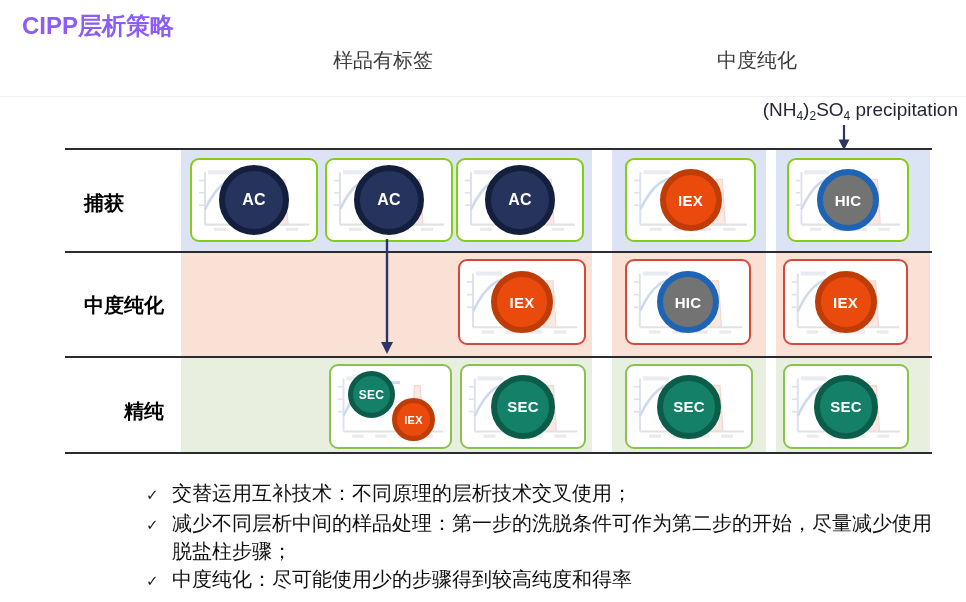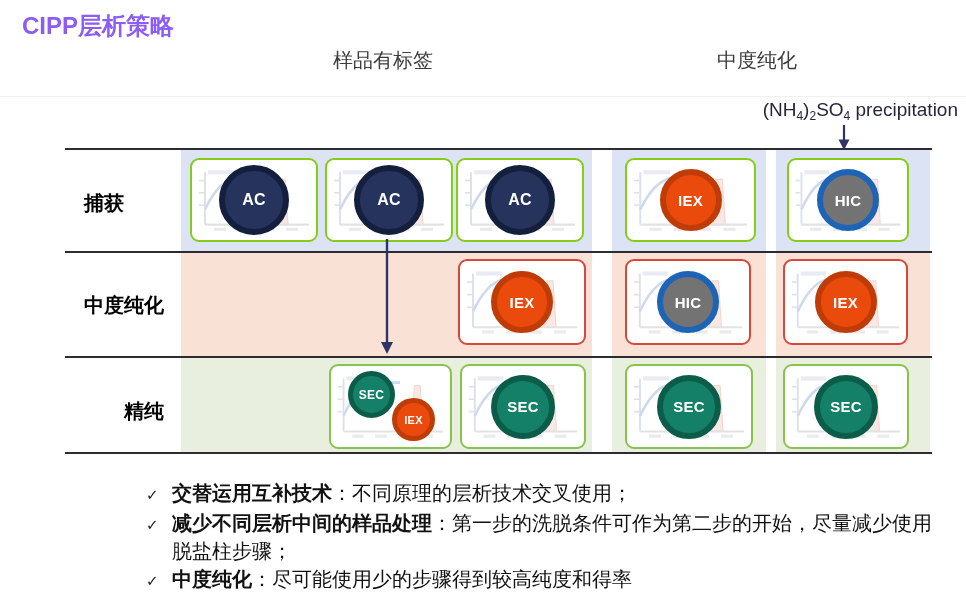--- a/index.html
+++ b/index.html
@@ -43,21 +43,21 @@
   .bg-sec {width:52px; height:52px; border:6px solid #0b5c49; background:#138067; font-size:15px;}
   .sm-sec {width:37px; height:37px; border-width:5px; font-size:12px; position:absolute; left:17px; top:5px; z-index:2;}
   .sm-iex {width:33px; height:33px; border-width:5px; font-size:11px; position:absolute; left:61px; top:32px; z-index:3;}
 
   .arrow-svg {position:absolute; z-index:4;}
 
   .notes {position:absolute; left:146px; top:479px; width:800px; font-size:20px; line-height:28px; color:#111111;}
   .note-item {display:flex;}
   .note-check {width:26px; flex:0 0 26px; font-size:15px; font-weight:bold; padding-top:2px; color:#1c1c1c;}
   .note-text {flex:1;}
-  .note-bold {font-weight:bold;}
+  .note-bold {font-weight:normal;}
 </style>
 </head>
 <body>
 
 <div class="slide">
 
   <div class="title">CIPP层析策略</div>
   <div class="faint-rule"></div>
 
   <div class="col-header hdr-labeled">样品有标签</div>

